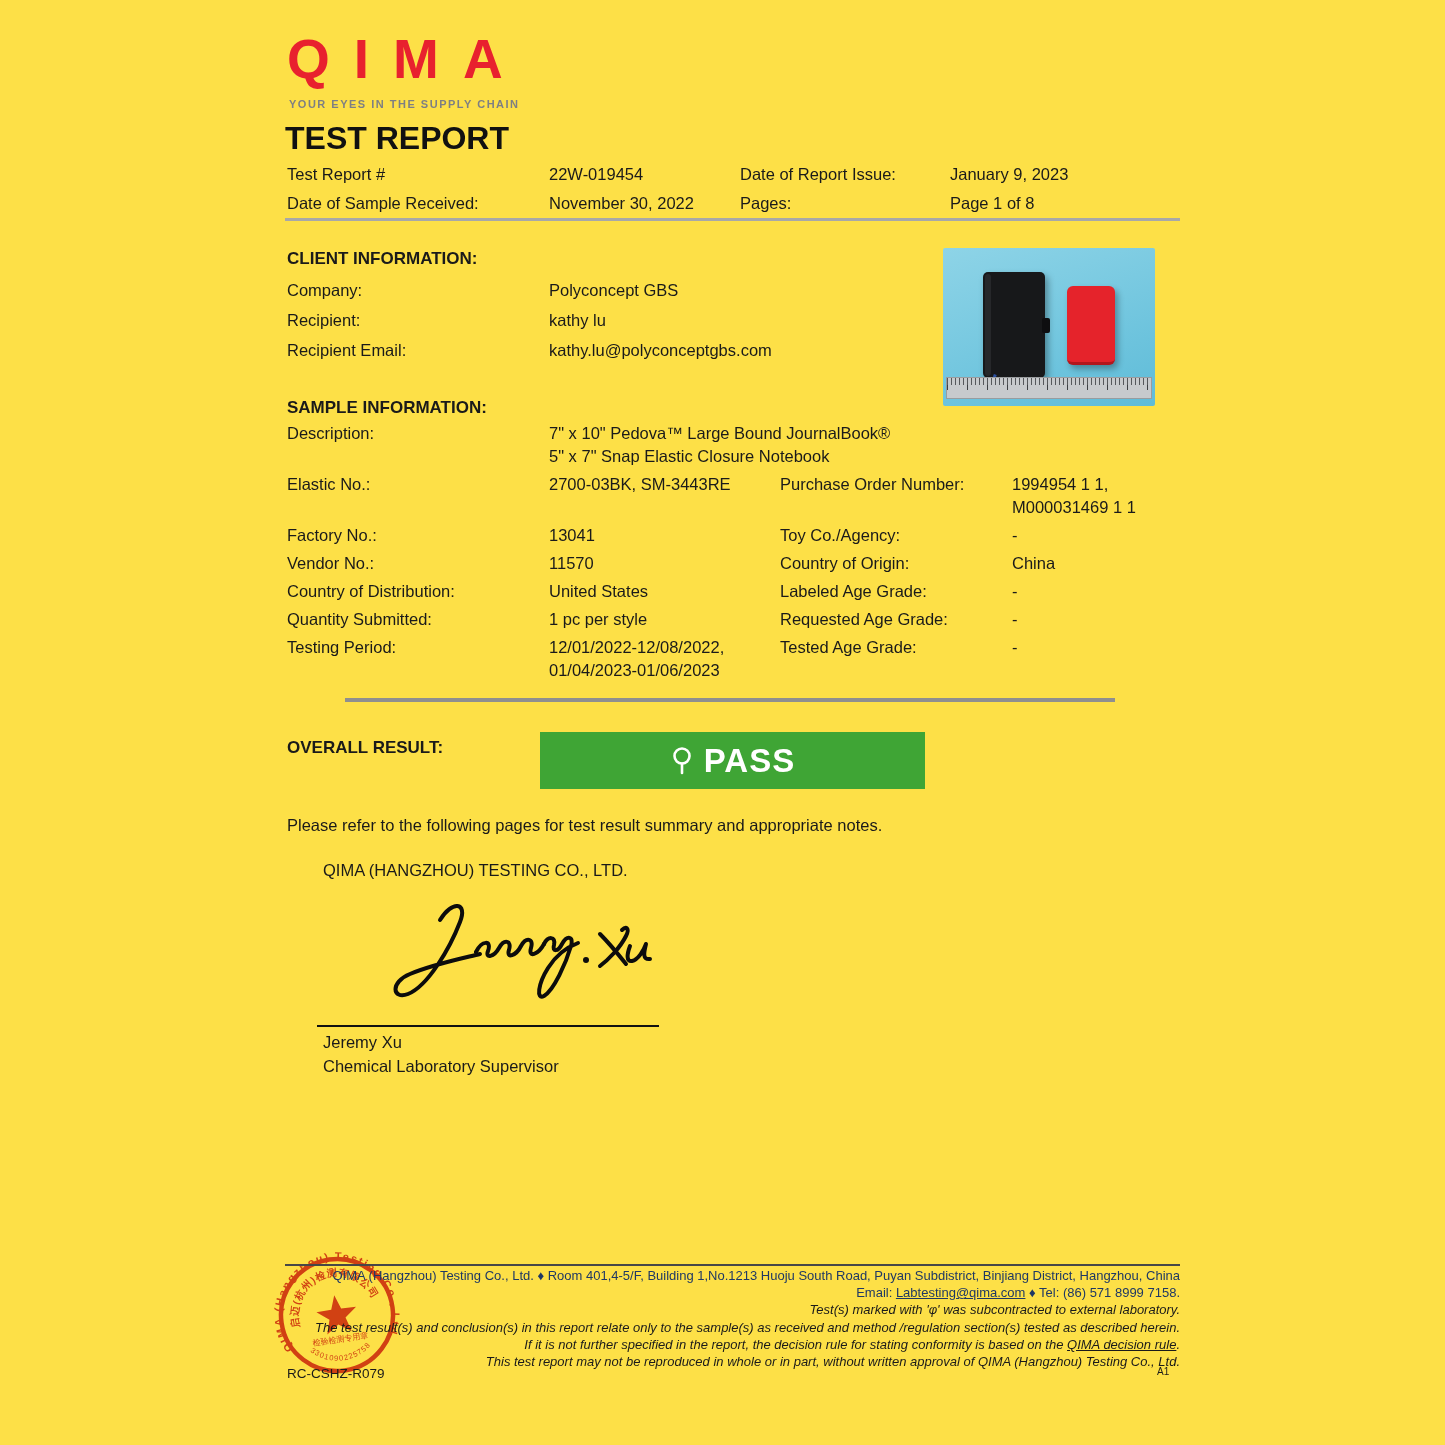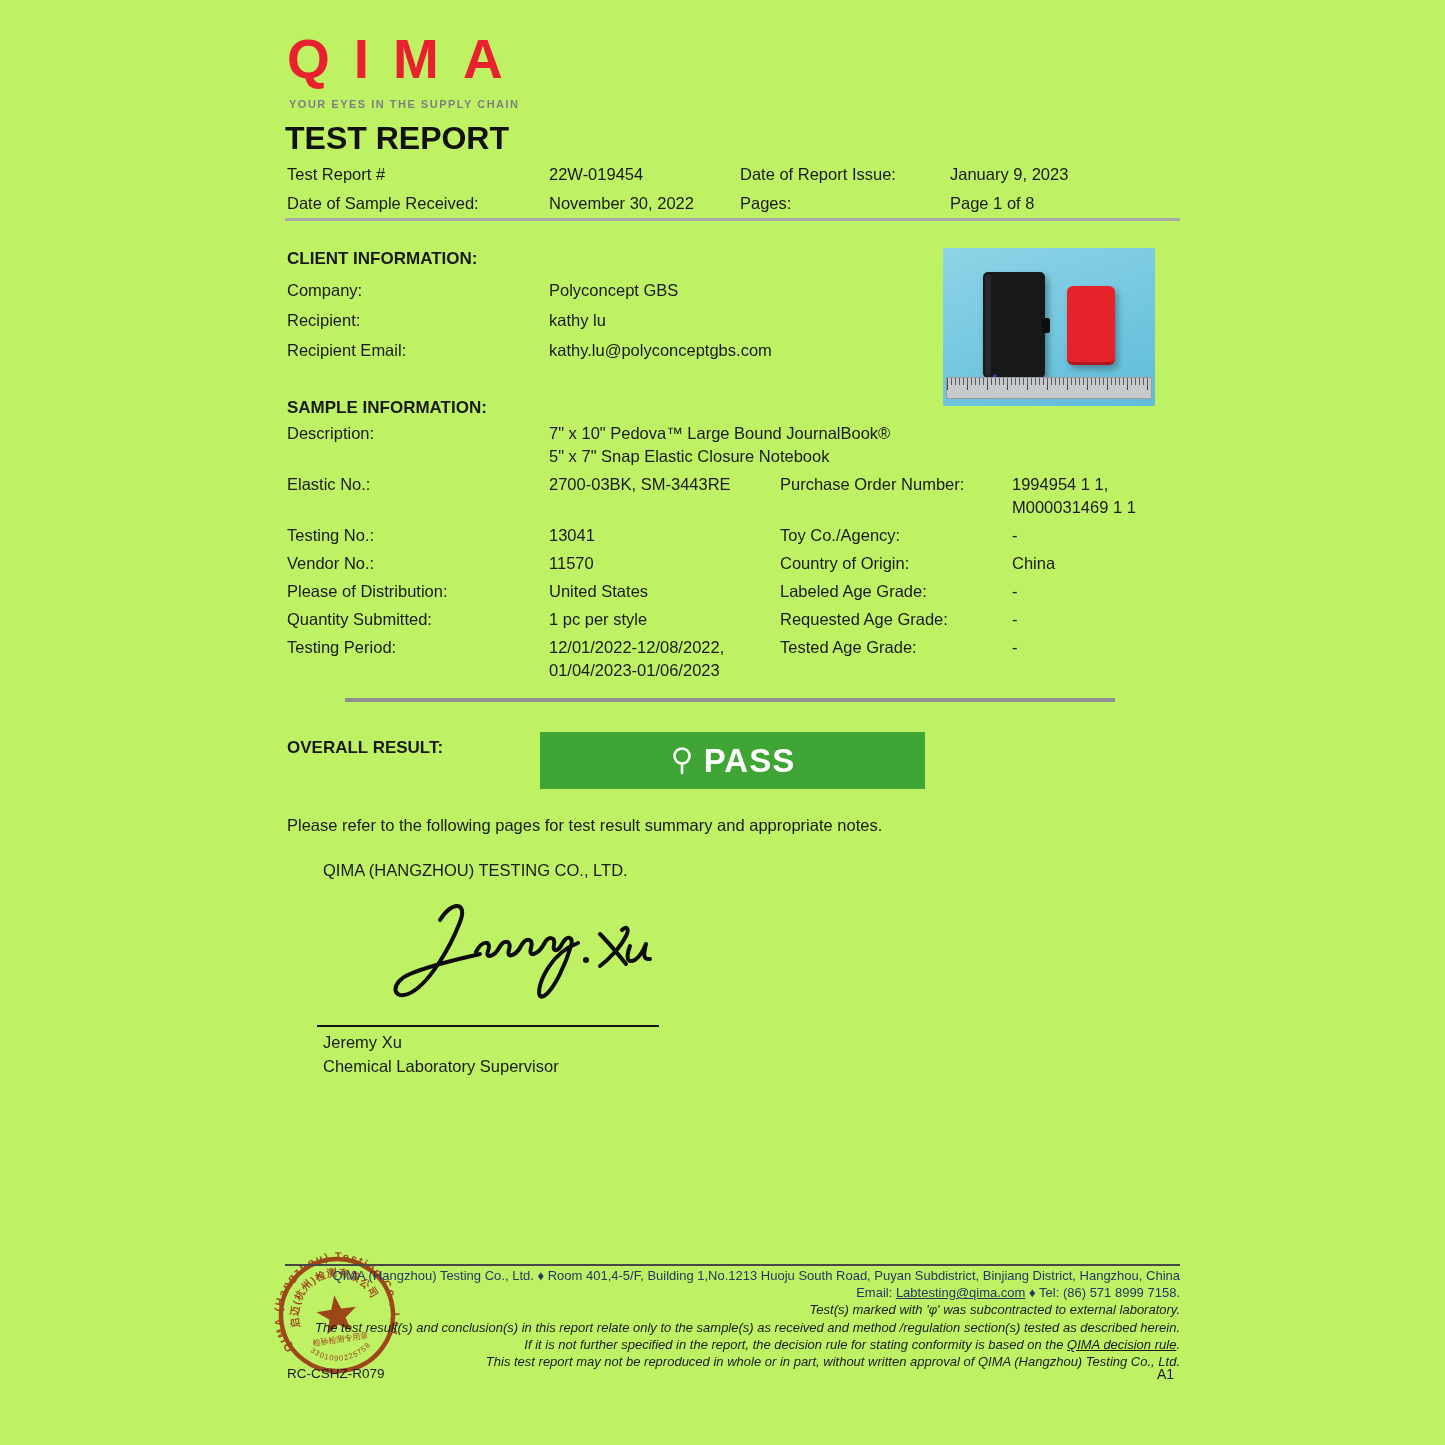--- a/index.html
+++ b/index.html
@@ -1,16 +1,16 @@
 <!DOCTYPE html>
 <html><head>
 <meta charset="utf-8">
 <style>
   html,body{margin:0;padding:0;background:#ffffff;}
-  .page{position:relative;width:1445px;height:1445px;background:#bef264;
+  .page{position:relative;width:1445px;height:1445px;background:#fde047;
         font-family:"Liberation Sans",sans-serif;color:#1a1a1a;overflow:hidden;}
 
   
   .logo{position:absolute;left:287px;top:32px;font-size:55px;font-weight:700;
         letter-spacing:24px;line-height:1;color:#e8212e;}
   .tagline{position:absolute;left:289px;top:98px;font-size:11px;font-weight:700;
         letter-spacing:1.5px;color:#7e7f83;}
   .title{position:absolute;left:285px;top:120px;margin:0;font-size:32px;font-weight:700;color:#111;}
 
   
@@ -66,21 +66,21 @@
 
   
   .stamp-svg{position:absolute;left:262px;top:1240px;opacity:.92;transform:rotate(-8deg);mix-blend-mode:multiply;}
 
   
   .footer{position:absolute;left:287px;top:1267px;width:893px;text-align:right;font-size:13px;line-height:17.2px;}
   .footer .navy{color:#1f3864;}
   .footer .note{font-style:italic;color:#1a1a1a;}
   .u{text-decoration:underline;}
   .doc-code{position:absolute;left:287px;top:1366px;font-size:13.5px;}
-  .page-code{position:absolute;left:1157px;top:1366px;font-size:14px;}
+  .page-code{position:absolute;left:1157px;top:1366px;font-size:10px;}
 </style>
 </head>
 <body>
 
 <div class="page">
 
   <div class="logo">QIMA</div>
   <div class="tagline">YOUR EYES IN THE SUPPLY CHAIN</div>
   <h1 class="title">TEST REPORT</h1>
 
@@ -135,33 +135,33 @@
 5" x 7" Snap Elastic Closure Notebook</span>
     </div>
     <div class="sample-row">
       <span class="cell">Elastic No.:</span>
       <span class="cell">2700-03BK, SM-3443RE</span>
       <span class="cell">Purchase Order Number:</span>
       <span class="cell">1994954 1 1,
 M000031469 1 1</span>
     </div>
     <div class="sample-row">
-      <span class="cell">Testing No.:</span>
+      <span class="cell">Factory No.:</span>
       <span class="cell">13041</span>
       <span class="cell">Toy Co./Agency:</span>
       <span class="cell">-</span>
     </div>
     <div class="sample-row">
       <span class="cell">Vendor No.:</span>
       <span class="cell">11570</span>
       <span class="cell">Country of Origin:</span>
       <span class="cell">China</span>
     </div>
     <div class="sample-row">
-      <span class="cell">Please of Distribution:</span>
+      <span class="cell">Country of Distribution:</span>
       <span class="cell">United States</span>
       <span class="cell">Labeled Age Grade:</span>
       <span class="cell">-</span>
     </div>
     <div class="sample-row">
       <span class="cell">Quantity Submitted:</span>
       <span class="cell">1 pc per style</span>
       <span class="cell">Requested Age Grade:</span>
       <span class="cell">-</span>
     </div>

